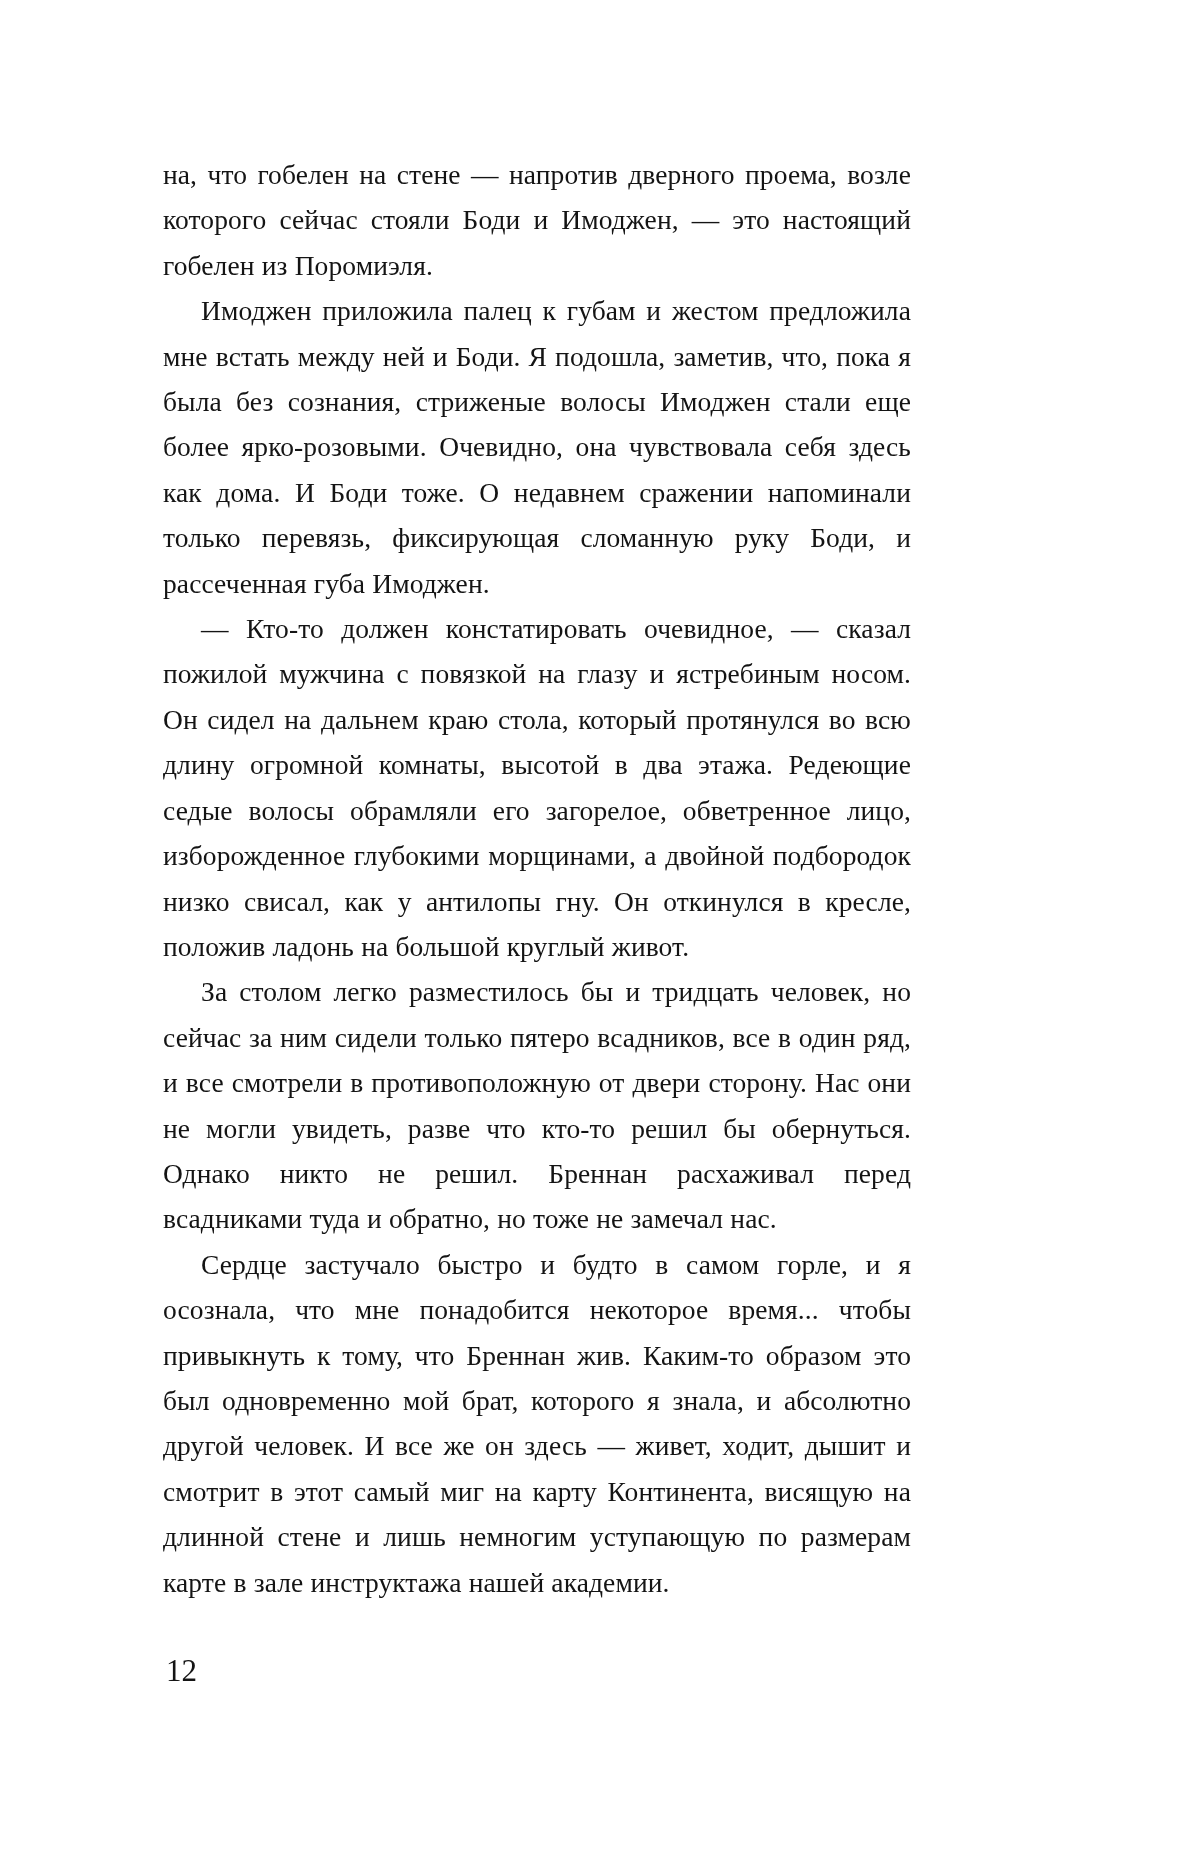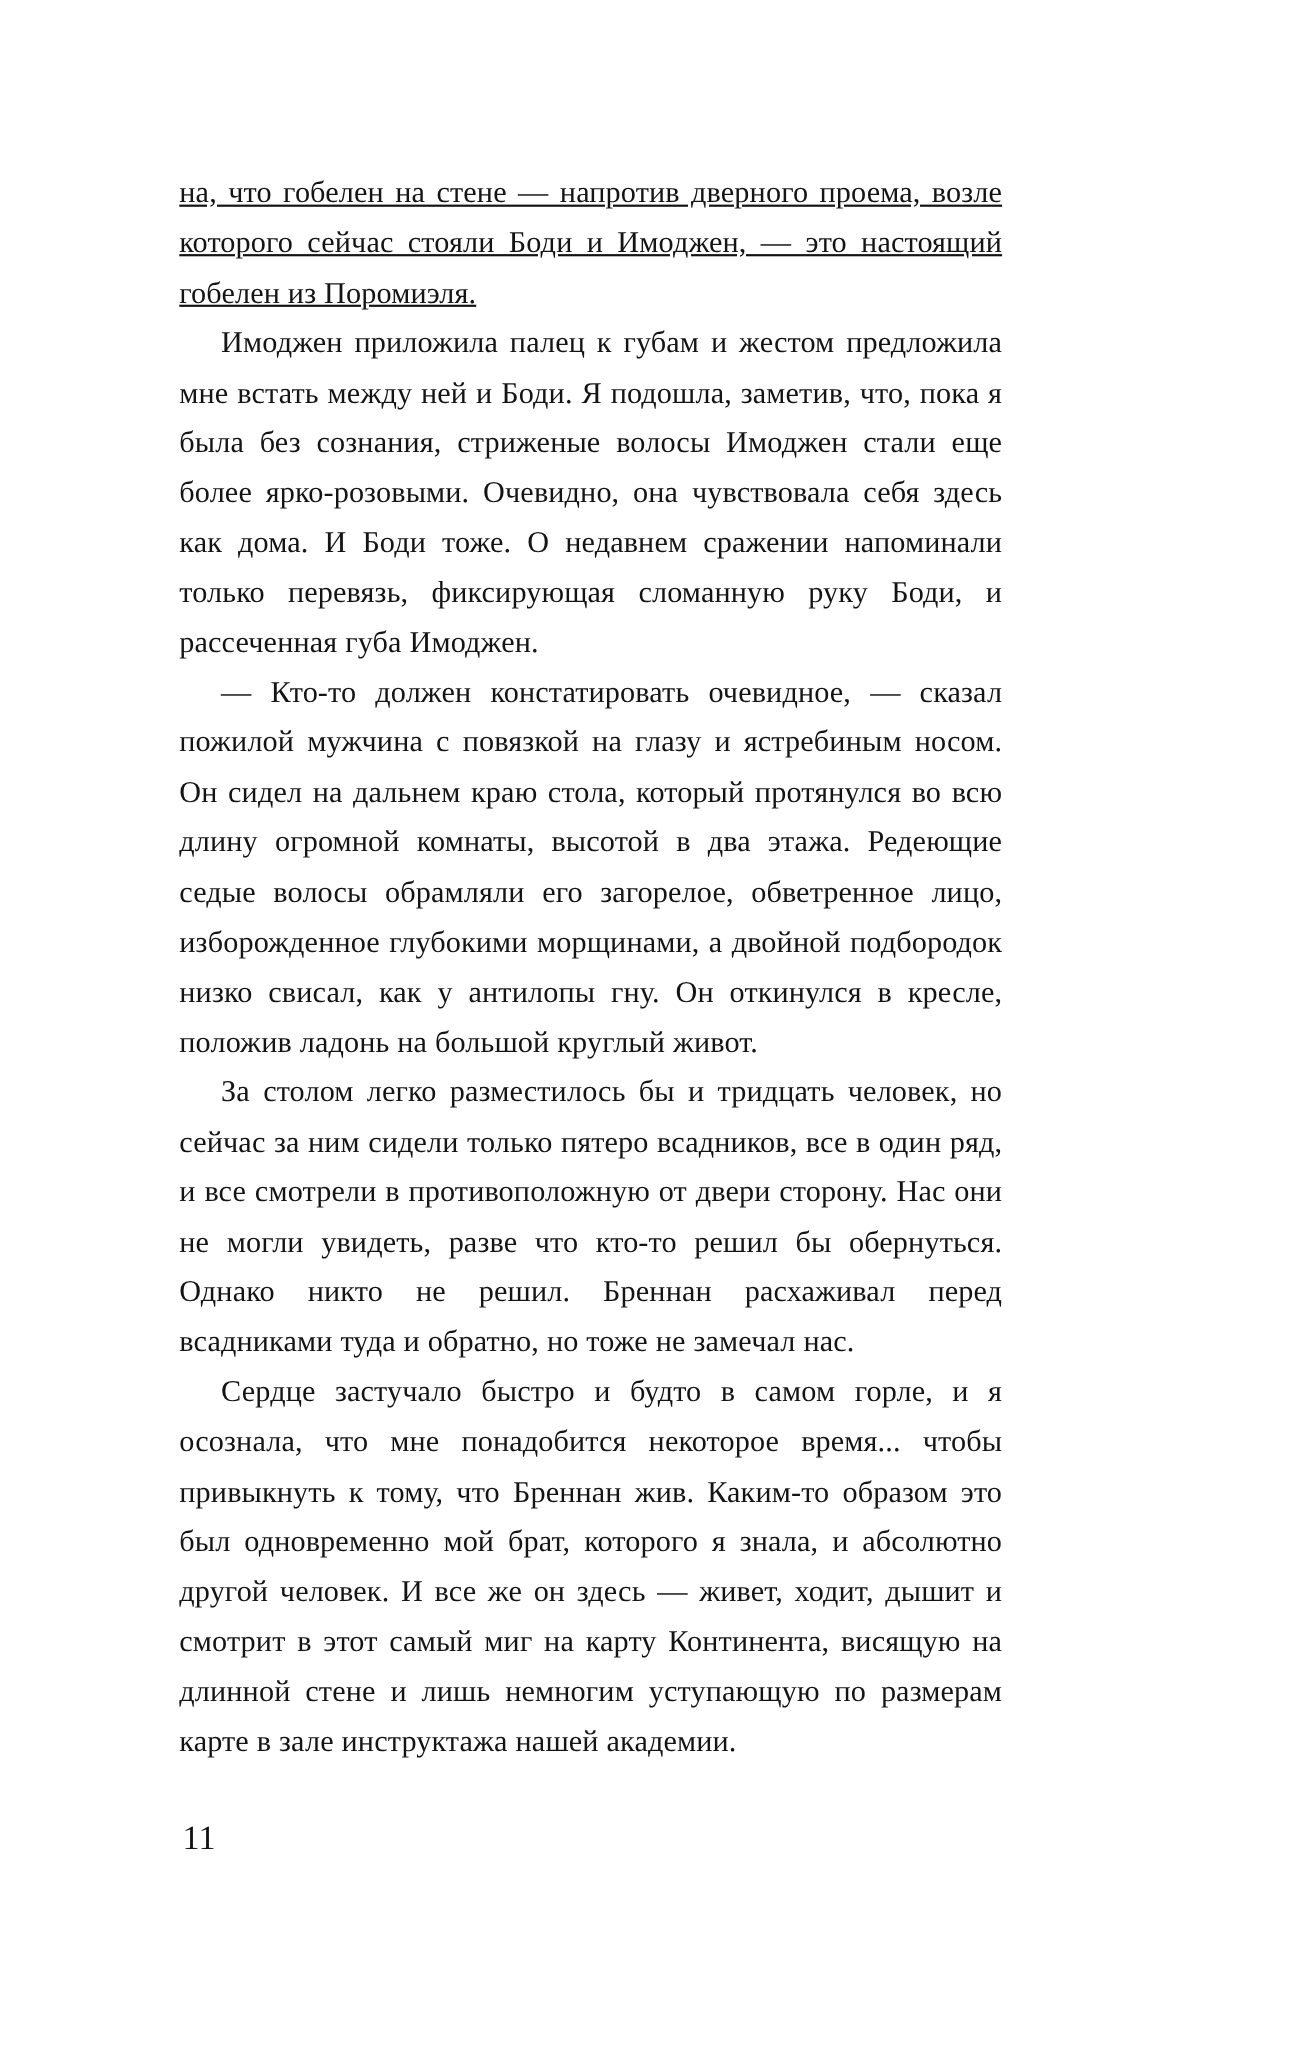--- a/index.html
+++ b/index.html
@@ -42,21 +42,20 @@
     color: #141414;
     hyphens: manual;
   }
 
   .para.indent {
     text-indent: 38px;
   }
 
   .para.first {
     text-indent: 0;
-    text-decoration: underline;
   }
 
   .page-number {
     position: absolute;
     left: 166px;
     top: 1655px;
     font-size: 31px;
     line-height: 1;
     color: #141414;
     font-family: "Liberation Serif", "DejaVu Serif", serif;
@@ -75,15 +74,15 @@
 
     <p class="para indent">— Кто-то должен констатировать очевидное, — сказал пожилой мужчина с повязкой на глазу и ястребиным носом. Он сидел на дальнем краю стола, который протянулся во всю длину огромной комнаты, высотой в два этажа. Редеющие седые волосы обрамляли его загорелое, обветренное лицо, изборожденное глубокими морщинами, а двойной подбородок низко свисал, как у антилопы гну. Он откинулся в кресле, положив ладонь на большой круглый живот.</p>
 
     <p class="para indent">За столом легко разместилось бы и тридцать человек, но сейчас за ним сидели только пятеро всадников, все в один ряд, и все смотрели в противоположную от двери сторону. Нас они не могли увидеть, разве что кто-то решил бы обернуться. Однако никто не решил. Бреннан расхаживал перед всадниками туда и обратно, но тоже не замечал нас.</p>
 
     <p class="para indent">Сердце застучало быстро и будто в самом горле, и я осознала, что мне понадобится некоторое время... чтобы привыкнуть к тому, что Бреннан жив. Каким-то образом это был одновременно мой брат, которого я знала, и абсолютно другой человек. И все же он здесь — живет, ходит, дышит и смотрит в этот самый миг на карту Континента, висящую на длинной стене и лишь немногим уступающую по размерам карте в зале инструктажа нашей академии.</p>
 
 
   </div>
 
-  <div class="page-number">11</div>
+  <div class="page-number">12</div>
 
 </div>
 
 </body></html>

